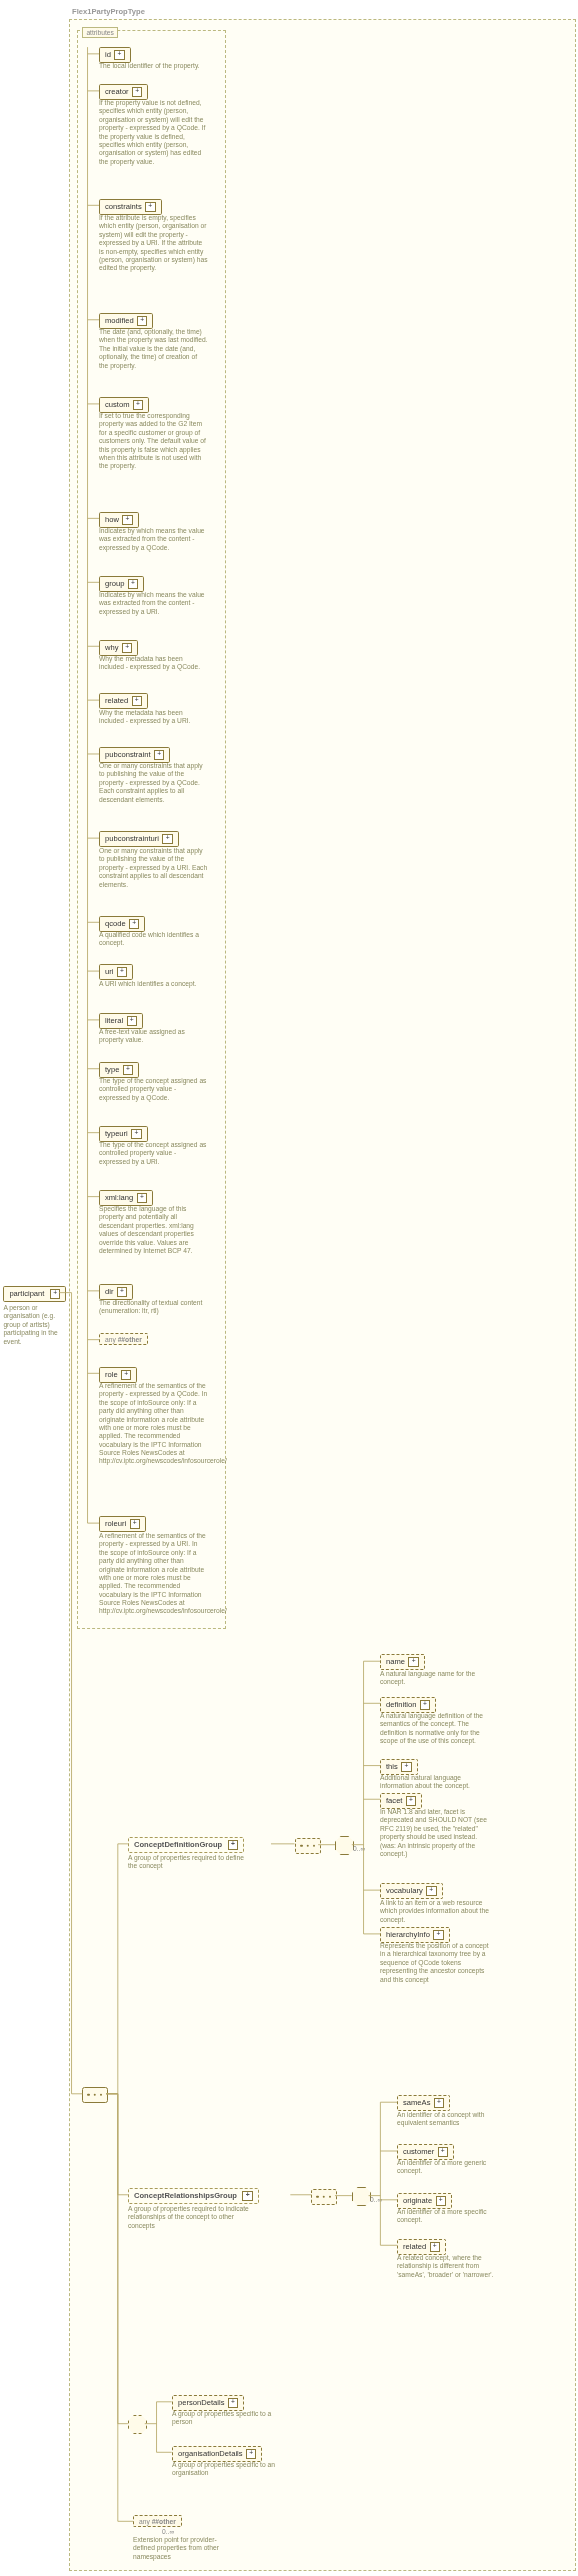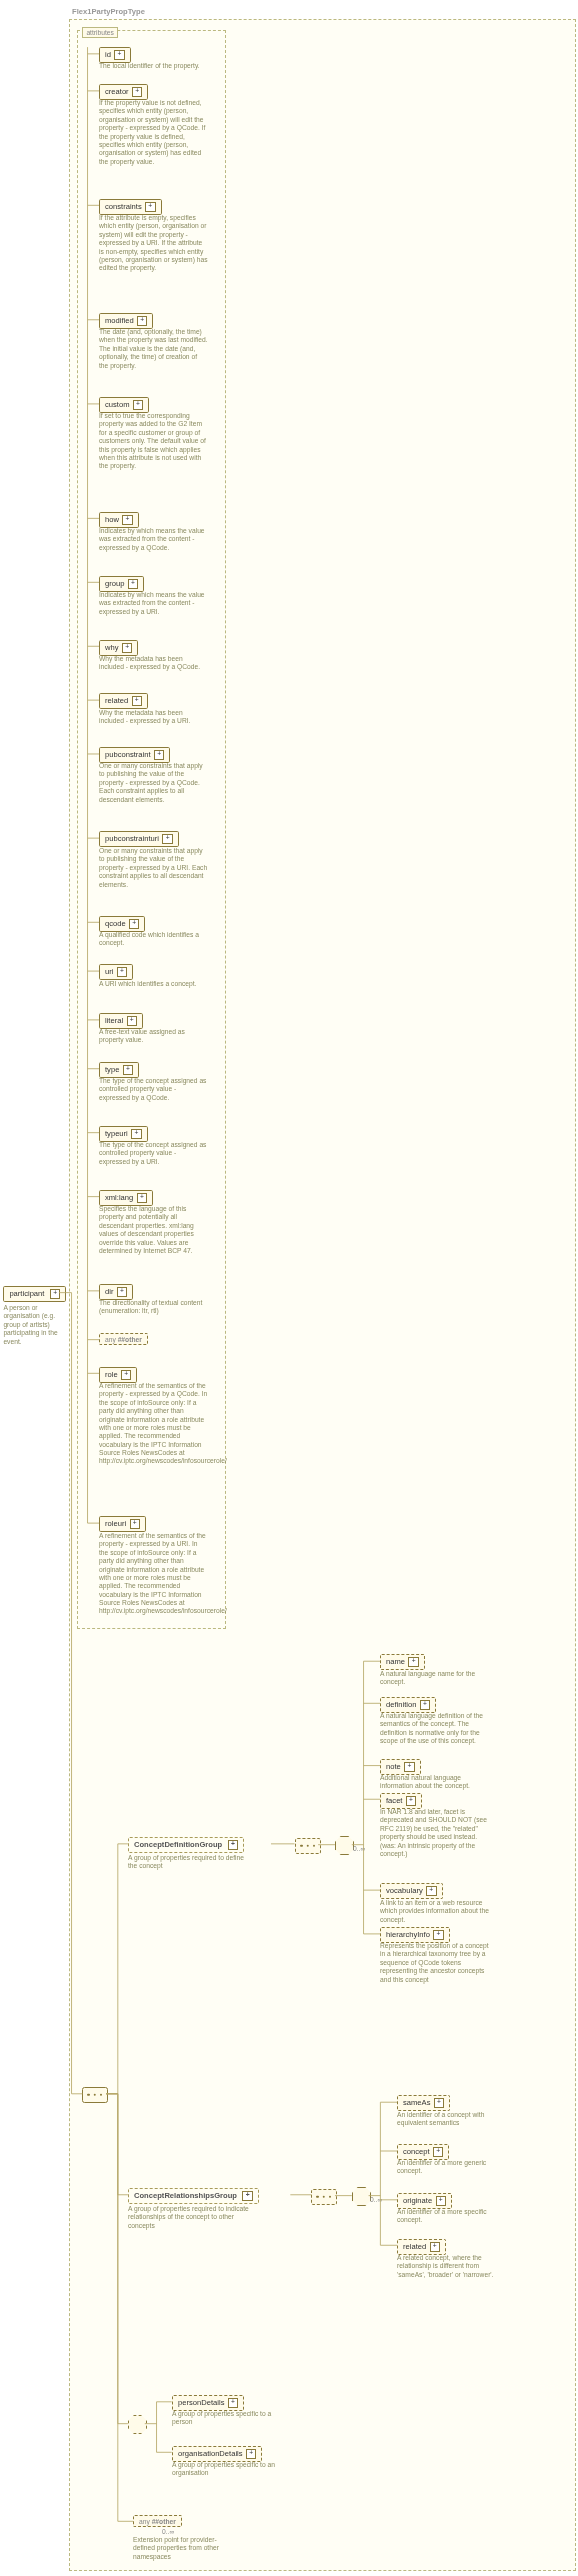--- a/index.html
+++ b/index.html
@@ -133,21 +133,21 @@
           <path d="M432 2138 H452"></path>
           <path d="M432 2246 H452"></path>
           <path d="M432 2298 H452"></path>
           <path d="M418 2192 H432 M432 1974 V2298"></path>
         </g>
       </svg>
       <div class="box dashed" style="left: 380px; top: 1654px;"><span>name</span><span class="plus">+</span></div>
       <div class="desc" style="left: 380px; top: 1670px; max-width: 109px;">A natural language name for the concept.</div>
       <div class="box dashed" style="left: 380px; top: 1697px;"><span>definition</span><span class="plus">+</span></div>
       <div class="desc" style="left: 380px; top: 1712px; max-width: 109px;">A natural language definition of the semantics of the concept. The definition is normative only for the scope of the use of this concept.</div>
-      <div class="box dashed" style="left: 380px; top: 1759px;"><span>note</span><span class="plus">+</span></div>
+      <div class="box dashed" style="left: 380px; top: 1759px;"><span>this</span><span class="plus">+</span></div>
       <div class="desc" style="left: 380px; top: 1774px; max-width: 109px;">Additional natural language information about the concept.</div>
       <div class="box dashed" style="left: 380px; top: 1793px;"><span>facet</span><span class="plus">+</span></div>
       <div class="desc" style="left: 380px; top: 1808px; max-width: 109px;">In NAR 1.8 and later, facet is deprecated and SHOULD NOT (see RFC 2119) be used, the "related" property should be used instead. (was: An intrinsic property of the concept.)</div>
       <div class="box dashed" style="left: 380px; top: 1883px;"><span>vocabulary</span><span class="plus">+</span></div>
       <div class="desc" style="left: 380px; top: 1899px; max-width: 109px;">A link to an item or a web resource which provides information about the concept.</div>
       <div class="box dashed" style="left: 380px; top: 1927px;"><span>hierarchyInfo</span><span class="plus">+</span></div>
       <div class="desc" style="left: 380px; top: 1942px; max-width: 109px;">Represents the position of a concept in a hierarchical taxonomy tree by a sequence of QCode tokens representing the ancestor concepts and this concept</div>
     </div>
 
 <div class="groupBox" style="left:128px;top:2188px">
@@ -165,21 +165,21 @@
         <g stroke="#b5a766" fill="none">
           <path d="M452 2498 H472"></path>
           <path d="M452 2556 H472"></path>
           <path d="M452 2614 H472"></path>
           <path d="M452 2668 H472"></path>
           <path d="M438 2609 H452 M452 2498 V2668"></path>
         </g>
       </svg>
       <div class="box dashed" style="left: 397px; top: 2095px;"><span>sameAs</span><span class="plus">+</span></div>
       <div class="desc" style="left: 397px; top: 2111px; max-width: 109px;">An identifier of a concept with equivalent semantics</div>
-      <div class="box dashed" style="left: 397px; top: 2144px;"><span>concept</span><span class="plus">+</span></div>
+      <div class="box dashed" style="left: 397px; top: 2144px;"><span>customer</span><span class="plus">+</span></div>
       <div class="desc" style="left: 397px; top: 2159px; max-width: 109px;">An identifier of a more generic concept.</div>
       <div class="box dashed" style="left: 397px; top: 2193px;"><span>originate</span><span class="plus">+</span></div>
       <div class="desc" style="left: 397px; top: 2208px; max-width: 109px;">An identifier of a more specific concept.</div>
       <div class="box dashed" style="left: 397px; top: 2239px;"><span>related</span><span class="plus">+</span></div>
       <div class="desc" style="left: 397px; top: 2254px; max-width: 109px;">A related concept, where the relationship is different from 'sameAs', 'broader' or 'narrower'.</div>
     </div>
 
 <div class="octagon" style="left:128px;top:2415px;border-style:dashed"></div>
 <div id="detailHost">
       <svg class="wires" width="579" height="2576" viewBox="0 0 688 3061">

